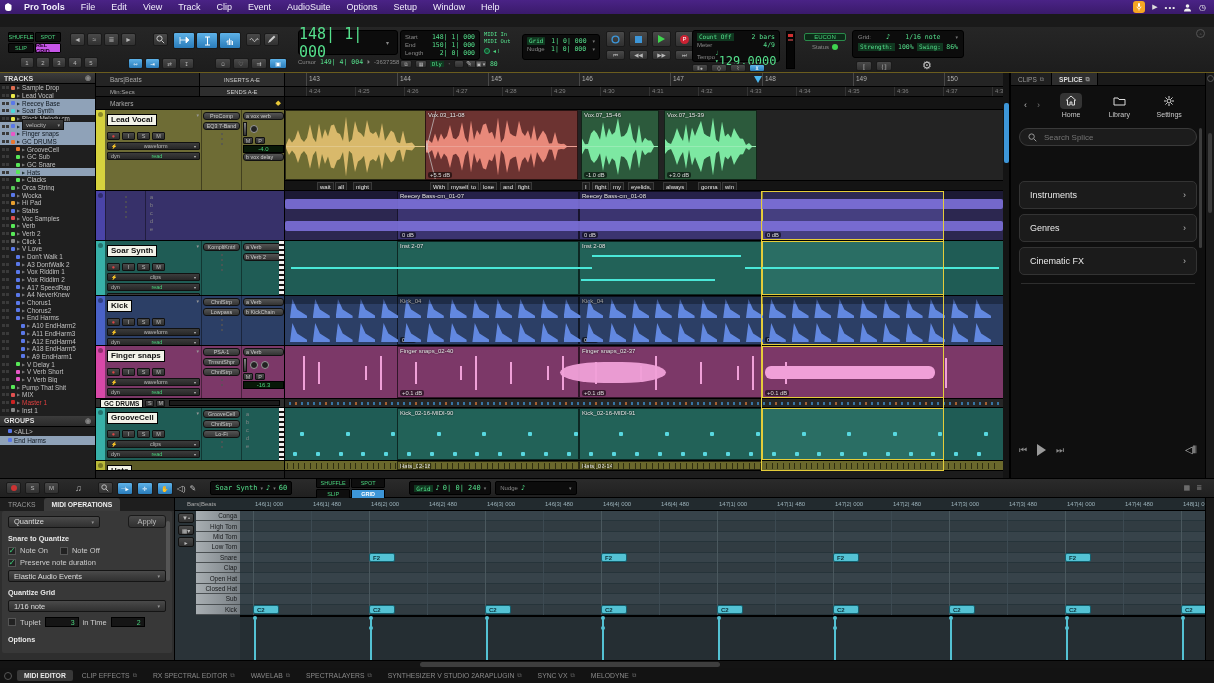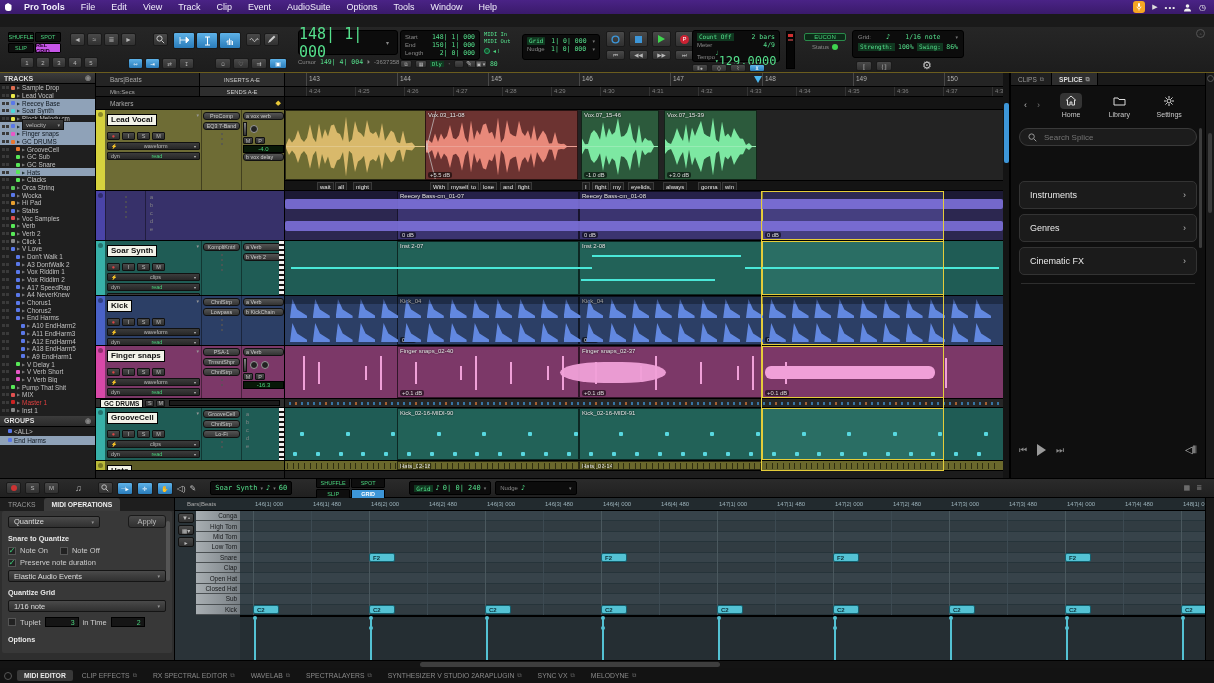--- a/index.html
+++ b/index.html
@@ -172,21 +172,21 @@
     <span id="menu-items" style="display:flex;">
         <span class="menu-item bold">Pro Tools</span>
         <span class="menu-item">File</span>
         <span class="menu-item">Edit</span>
         <span class="menu-item">View</span>
         <span class="menu-item">Track</span>
         <span class="menu-item">Clip</span>
         <span class="menu-item">Event</span>
         <span class="menu-item">AudioSuite</span>
         <span class="menu-item">Options</span>
-        <span class="menu-item">Tools</span>
+        <span class="menu-item">Setup</span>
         <span class="menu-item">Window</span>
         <span class="menu-item">Help</span>
       </span>
     <span id="menu-right">
       <span class="mic-badge">
           <svg width="6" height="8" viewBox="0 0 6 8">
             <rect x="2" y="0" width="2" height="4" rx="1" fill="#fff"></rect>
             <path d="M1 3.5a2 2 0 0 0 4 0" stroke="#fff" stroke-width="0.8" fill="none"></path>
             <rect x="2.6" y="5.5" width="0.8" height="2" fill="#fff"></rect>
           </svg>

